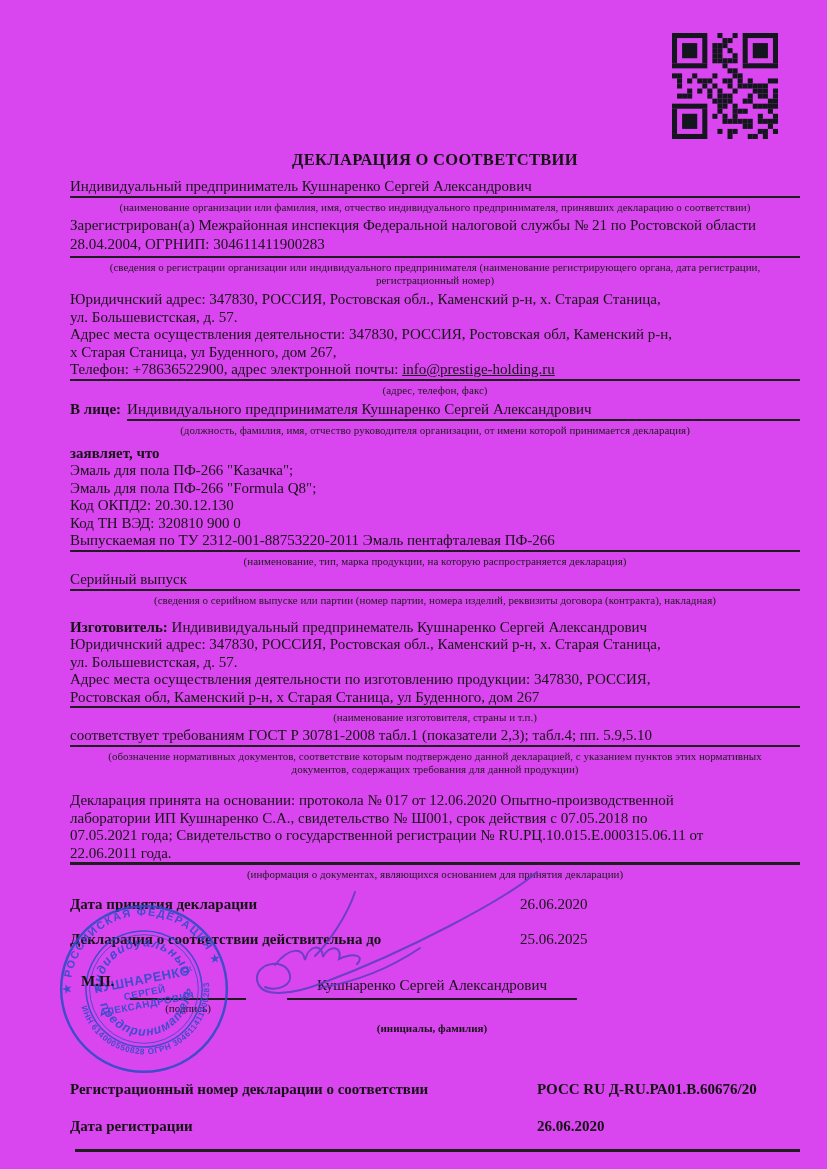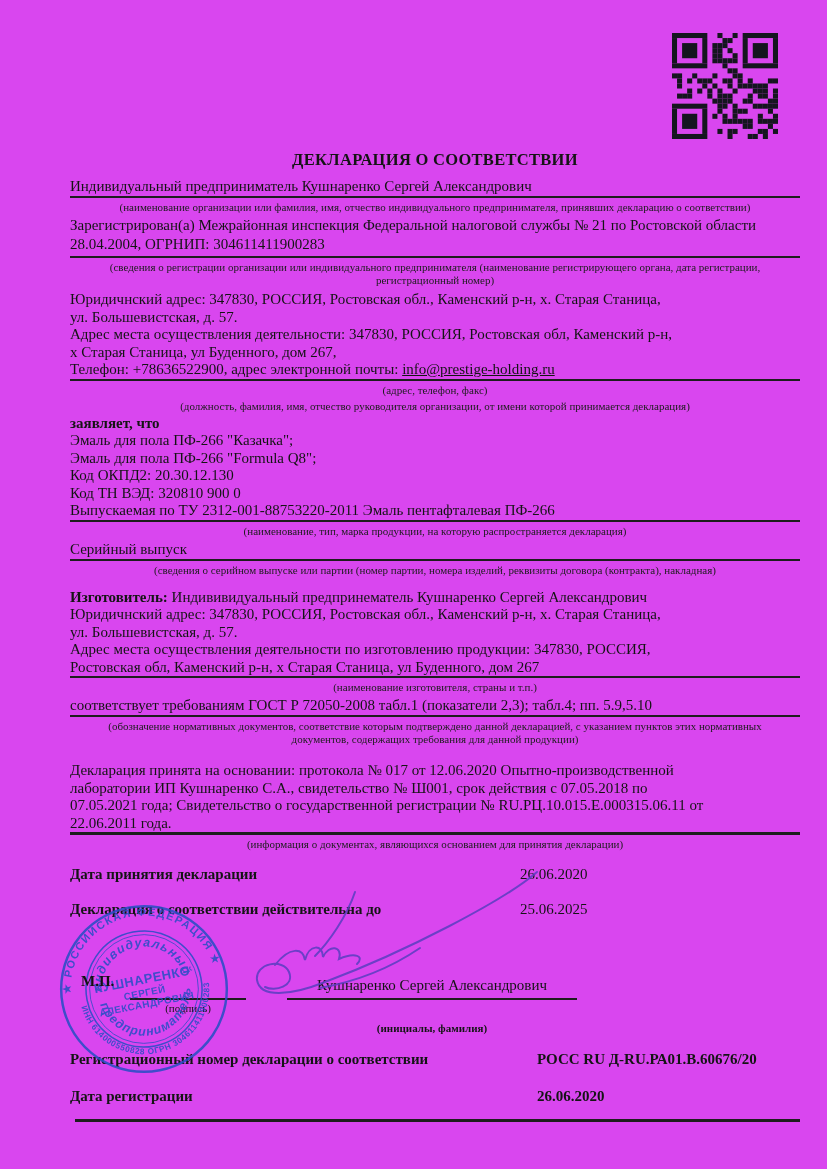--- a/index.html
+++ b/index.html
@@ -191,23 +191,27 @@
 
     <div class="body">
       <p>Юридичнский адрес: 347830, РОССИЯ, Ростовская обл., Каменский р-н, х. Старая Станица,</p>
       <p>ул. Большевистская, д. 57.</p>
       <p>Адрес места осуществления деятельности: 347830, РОССИЯ, Ростовская обл, Каменский р-н,</p>
       <p>х Старая Станица, ул Буденного, дом 267,</p>
       <p class="u25"><span>Телефон: +78636522900, адрес электронной почты: </span><a class="email" href="#">info@prestige-holding.ru</a></p>
     </div>
     <div class="cap">(адрес, телефон, факс)</div>
 
+    <div class="inrow line" style="margin-top:3px;">
+      <span class="b">В лице:</span>
+      <span class="val u2">Индивидуального предпринимателя Кушнаренко Сергей Александрович</span>
+    </div>
     <div class="cap">(должность, фамилия, имя, отчество руководителя организации, от имени которой принимается декларация)</div>
 
-    <p class="body b" style="margin-top:2px;">заявляет, что</p>
+    <p class="body b" style="margin-top:8px;">заявляет, что</p>
     <div class="body">
       <p>Эмаль для пола ПФ-266 "Казачка";</p>
       <p>Эмаль для пола ПФ-266 "Formula Q8";</p>
       <p>Код ОКПД2: 20.30.12.130</p>
       <p>Код ТН ВЭД: 320810 900 0</p>
       <p class="u2">Выпускаемая по ТУ 2312-001-88753220-2011 Эмаль пентафталевая ПФ-266</p>
     </div>
     <div class="cap">(наименование, тип, марка продукции, на которую распространяется декларация)</div>
 
     <p class="line u2">Серийный выпуск</p>
@@ -216,21 +220,21 @@
     <div class="gap10"></div>
     <div class="body">
       <p><span class="b">Изготовитель:</span> <span>Индививидуальный предпринематель Кушнаренко Сергей Александрович</span></p>
       <p>Юридичнский адрес: 347830, РОССИЯ, Ростовская обл., Каменский р-н, х. Старая Станица,</p>
       <p>ул. Большевистская, д. 57.</p>
       <p>Адрес места осуществления деятельности по изготовлению продукции: 347830, РОССИЯ,</p>
       <p class="u2">Ростовская обл, Каменский р-н, х Старая Станица, ул Буденного, дом 267</p>
     </div>
     <div class="cap">(наименование изготовителя, страны и т.п.)</div>
 
-    <p class="line u2">соответствует требованиям ГОСТ Р 72050-2008 табл.1 (показатели 2,3); табл.4; пп. 5.9,5.10</p>
+    <p class="line u2">соответствует требованиям ГОСТ Р 30781-2008 табл.1 (показатели 2,3); табл.4; пп. 5.9,5.10</p>
     <div class="cap" style="max-width:700px;margin-left:auto;margin-right:auto;">(обозначение нормативных документов, соответствие которым подтверждено данной декларацией, с указанием пунктов этих нормативных документов, содержащих требования для данной продукции)</div>
 
     <div class="gap14"></div>
     <div class="body">
       <p>Декларация принята на основании: протокола № 017 от 12.06.2020 Опытно-производственной</p>
       <p>лаборатории  ИП Кушнаренко С.А., свидетельство № Ш001, срок действия с 07.05.2018 по</p>
       <p>07.05.2021 года; Свидетельство о государственной регистрации № RU.РЦ.10.015.Е.000315.06.11 от</p>
       <p class="u3">22.06.2011 года.</p>
     </div>
     <div class="cap">(информация о документах, являющихся основанием для принятия декларации)</div>

